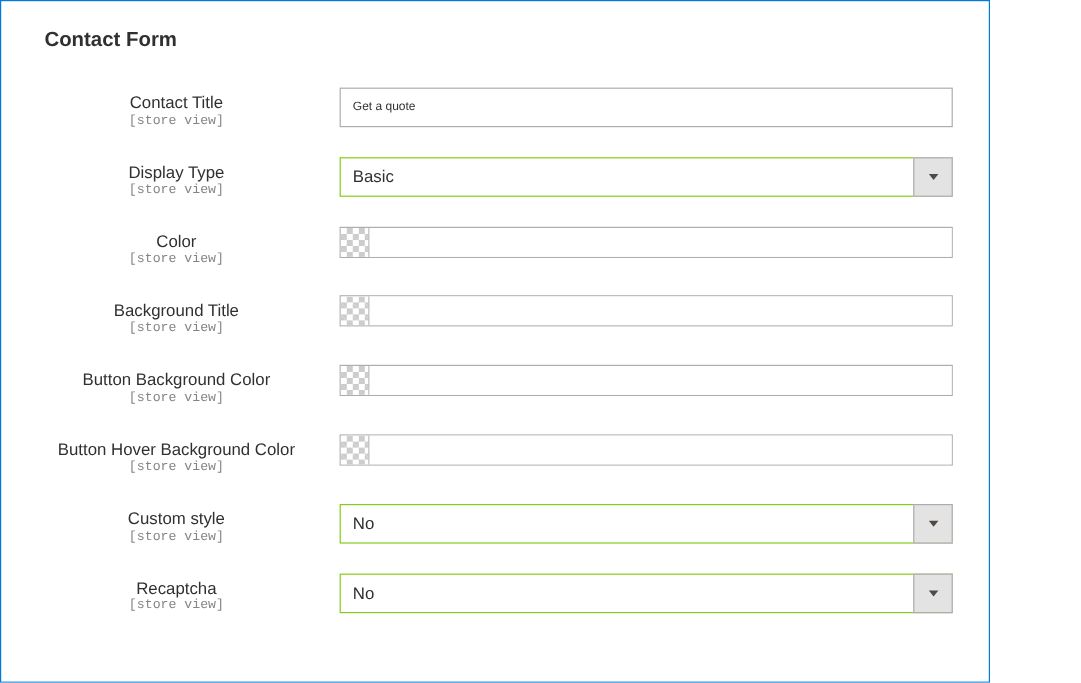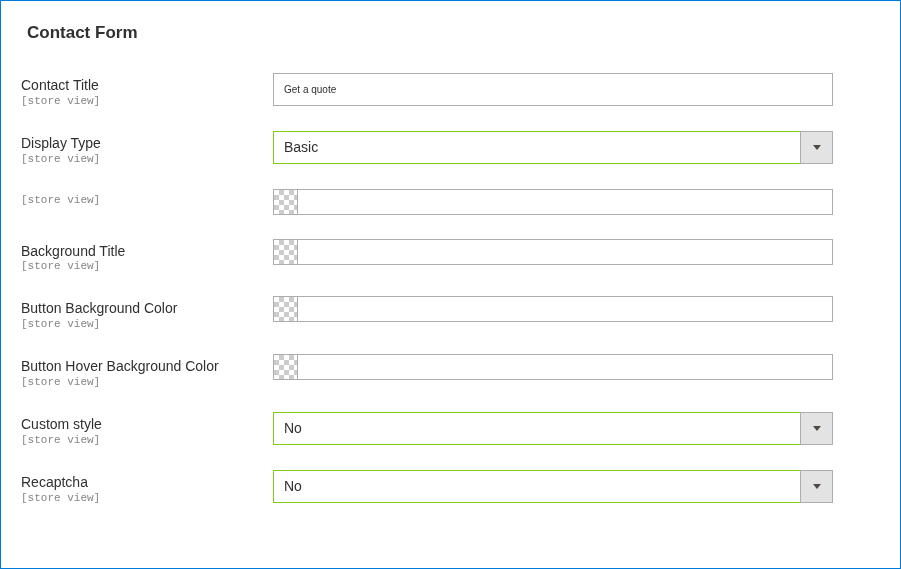--- a/index.html
+++ b/index.html
@@ -5,40 +5,40 @@
     * {
       box-sizing: border-box;
       margin: 0;
       padding: 0;
     }
     body {
       font-family: 'Helvetica Neue', Helvetica, Arial, sans-serif;
       background: #fff;
     }
     .panel {
-      width: 901px;
+      width: 825px;
       height: 569px;
       border: 1px solid #007bdb;
-      padding: 22px 20px;
+      padding: 22px 30px;
     }
     .section-title {
       font-size: 17px;
       font-weight: 600;
       color: #303030;
       margin-bottom: 30px;
       padding-left: 6px;
     }
     .form-row {
       display: flex;
       align-items: flex-start;
       margin-bottom: 24px;
     }
     .label-col {
       width: 252px;
-      text-align: left;
+      text-align: center;
       padding-right: 20px;
       padding-top: 4px;
     }
     .field-label {
       font-size: 14px;
       color: #303030;
       display: block;
       line-height: 1.2;
     }
     .scope-label {
@@ -159,20 +159,21 @@
         <select class="select-input">
           <option>Basic</option>
         </select>
         <span class="select-arrow"></span>
       </div>
     </div>
   </div>
 
   <div class="form-row">
     <div class="label-col">
+      <span class="field-label">Color</span>
       <span class="scope-label">[store view]</span>
     </div>
     <div class="input-col">
       <div class="color-input-wrap">
         <span class="color-swatch"></span>
         <input type="text" class="color-text" value="" style="">
       </div>
     </div>
   </div>
 

